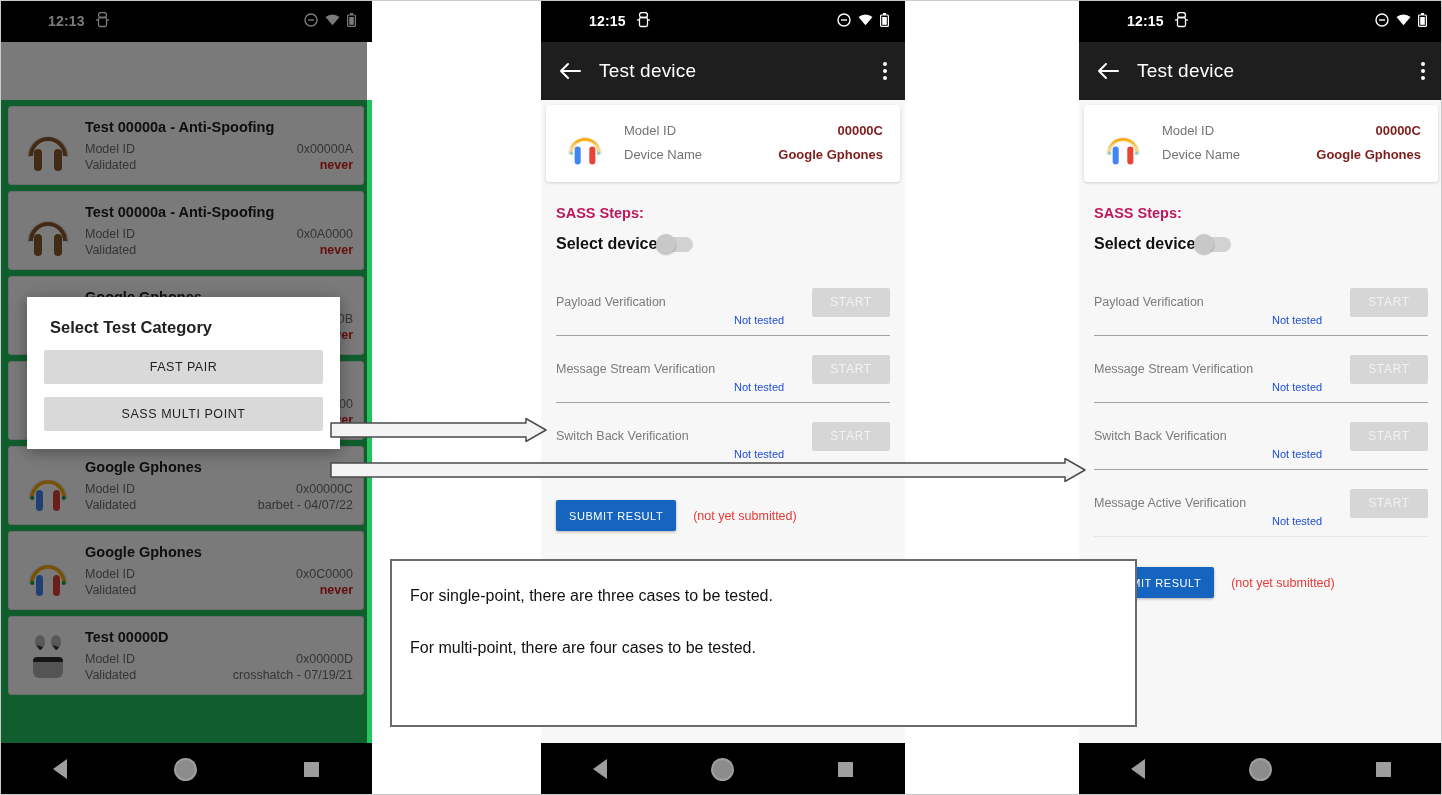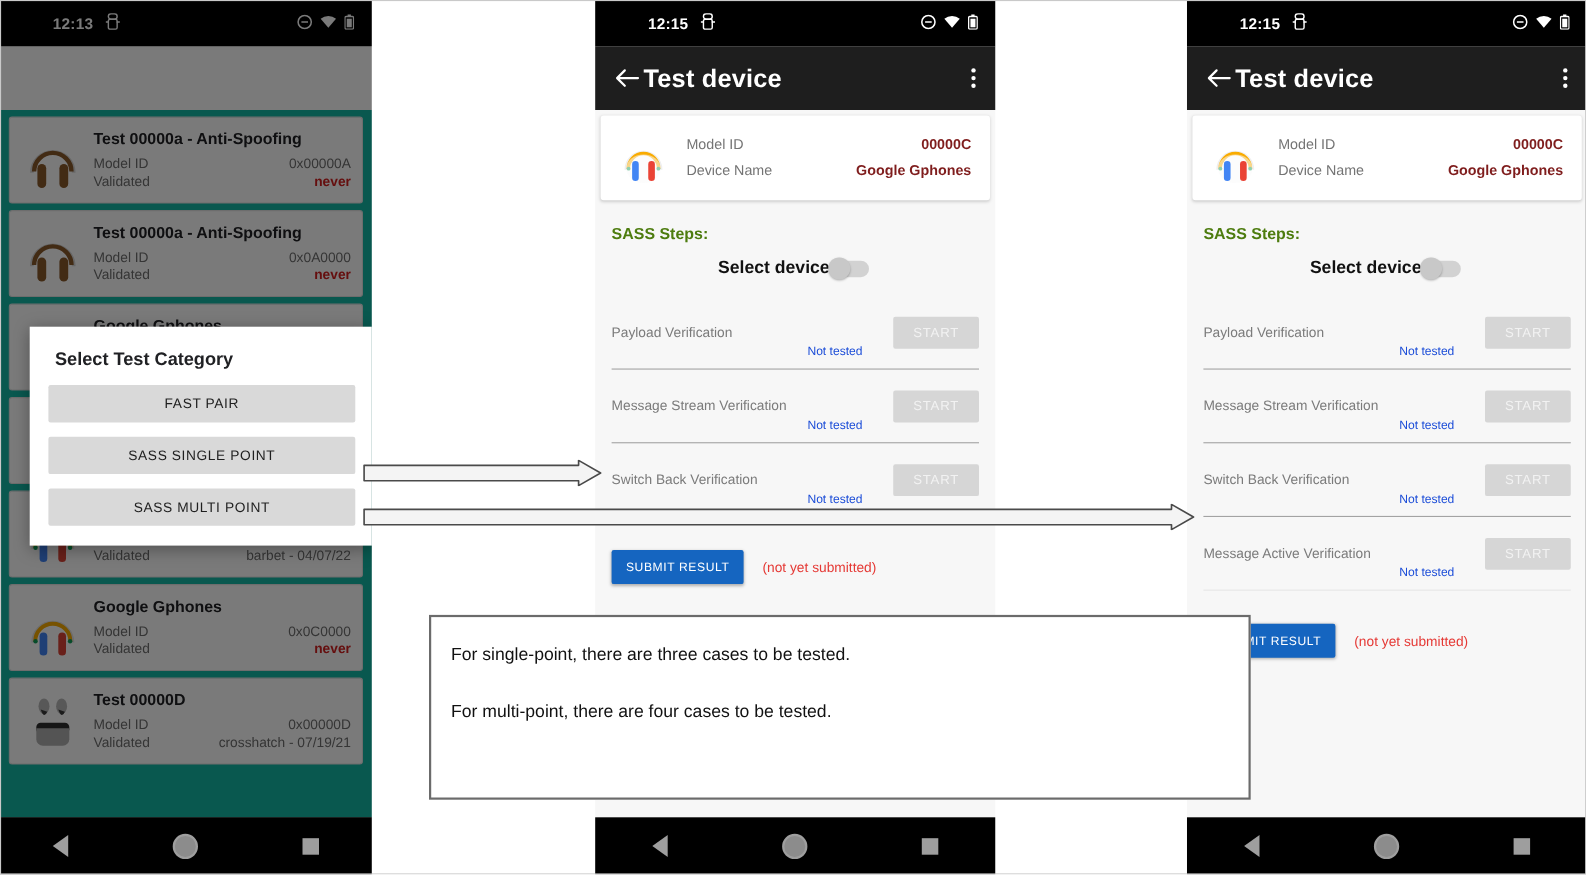--- a/index.html
+++ b/index.html
@@ -5,56 +5,56 @@
   html,body{margin:0;padding:0;}
   body{
     width:1442px;height:795px;
     background:#ffffff;
     font-family:"Liberation Sans", sans-serif;
     position:relative;
     overflow:hidden;
   }
 
   
-  .phone{position:absolute;top:0;width:338px;height:795px;background:#ffffff;overflow:hidden;}
+  .phone{position:absolute;top:0;width:372px;height:795px;background:#ffffff;overflow:hidden;}
   #phone-1{left:0;}
   #phone-2{left:541px;width:364px;}
   #phone-3{left:1079px;width:364px;}
 
   .statusbar{
     height:42px;background:#000000;color:#ffffff;
     display:flex;align-items:center;position:relative;
     font-size:14px;font-weight:bold;
   }
   .sb-time{position:absolute;left:48px;letter-spacing:.2px;}
   .sb-android{position:absolute;left:96px;top:12px;}
   .sb-right{position:absolute;right:16px;display:flex;align-items:center;gap:7px;}
 
   .appbar{
     height:58px;background:#1e1e1e;color:#ffffff;
     display:flex;align-items:center;position:relative;
   }
   .appbar.dim{background:#1c1c1c;}
   .appbar .back{margin-left:14px;width:30px;height:30px;display:flex;align-items:center;justify-content:center;}
-  .appbar .title{font-size:23px;font-weight:bold;letter-spacing:.2px;}
+  .appbar .title{font-size:19px;font-weight:normal;margin-left:14px;letter-spacing:.2px;}
   .appbar .title.noback{margin-left:22px;font-weight:normal;font-size:20px;}
   .appbar .kebab{position:absolute;right:18px;top:50%;transform:translateY(-50%);
      display:flex;flex-direction:column;gap:3px;align-items:center;}
   .kebab i{display:block;width:4px;height:4px;border-radius:50%;background:#fff;}
 
   .navbar{
     position:absolute;bottom:0;left:0;right:0;height:52px;background:#000;
     display:flex;align-items:center;justify-content:space-around;
   }
   .nav-back{width:0;height:0;border-top:10px solid transparent;border-bottom:10px solid transparent;border-right:14px solid #9e9e9e;}
   .nav-home{width:19px;height:19px;border-radius:50%;border:2px solid #9e9e9e;background:#8c8c8c;}
   .nav-recent{width:15px;height:15px;background:#9e9e9e;}
 
   
-  #phone-1 .list-wrap{position:absolute;top:100px;left:0;right:0;bottom:52px;background:#14b8a6;overflow:hidden;}
+  #phone-1 .list-wrap{position:absolute;top:100px;left:0;right:0;bottom:52px;background:#22c55e;overflow:hidden;}
   .model-card{
     margin:6px 8px;background:#ffffff;border:1px solid #e4e4e4;border-radius:3px;
     height:79px;display:flex;align-items:center;padding:0 10px;box-sizing:border-box;
   }
   .model-card .thumb{width:58px;height:58px;flex:0 0 58px;margin-right:8px;position:relative;}
   .model-card .info{flex:1;min-width:0;}
   .model-name{font-size:14.5px;font-weight:bold;color:#202124;margin-bottom:6px;}
   .model-row{display:flex;justify-content:space-between;font-size:12.5px;color:#6f6f6f;line-height:16px;}
   .model-row .val{color:#6f6f6f;}
   .model-row .val.never{color:#d32020;font-weight:bold;}
@@ -82,22 +82,22 @@
     margin:5px 5px 0 5px;background:#fff;border-radius:3px;
     box-shadow:0 1px 3px rgba(0,0,0,.17);
     padding:13px 17px 14px 14px;display:flex;align-items:center;box-sizing:border-box;
   }
   .device-card .dthumb{width:50px;height:50px;flex:0 0 50px;margin-right:14px;}
   .device-card .drows{flex:1;}
   .drow{display:flex;justify-content:space-between;align-items:center;font-size:13px;line-height:24px;}
   .drow .k{color:#747474;}
   .drow .v{color:#7f1d1d;font-weight:bold;}
 
-  .sass-title{font-size:14.5px;font-weight:bold;color:#4d7c0f;margin:23px 0 0 15px;}
-  .select-device-row{display:flex;align-items:center;justify-content:center;margin:14px 18px 0 15px;}
+  .sass-title{font-size:14.5px;font-weight:bold;color:#be185d;margin:23px 0 0 15px;}
+  .select-device-row{display:flex;align-items:center;justify-content:flex-start;margin:14px 18px 0 15px;}
   .select-device-row .lbl{font-size:16px;font-weight:bold;color:#111;}
   .toggle{width:36px;height:15px;border-radius:8px;background:#d2d2d2;position:relative;}
   .toggle .knob{position:absolute;left:-1px;top:-3px;width:20px;height:20px;border-radius:50%;background:#c8c8c8;box-shadow:0 1px 2px rgba(0,0,0,.28);}
 
   .steps{margin:16px 15px 0 15px;}
   .step-row{display:flex;align-items:center;border-bottom:1px solid #a3a3a3;padding:9px 0;}
   .step-row:last-child{border-bottom:1px solid #e6e6e6;}
   .step-name{flex:1;font-size:12.5px;color:#7b7b7b;line-height:15px;padding-right:6px;}
   .step-status{width:78px;font-size:11px;color:#1d4ed8;flex:0 0 78px;margin-top:36px;}
   .start-btn{
@@ -329,21 +329,20 @@
       </div>
     </div>
 
   </div>
 
   <div id="scrim"></div>
 
   <div id="category-dialog">
     <div class="dlg-title">Select Test Category</div>
     <button class="dlg-btn">FAST PAIR</button>
-    <button class="dlg-btn">SASS SINGLE POINT</button>
     <button class="dlg-btn">SASS MULTI POINT</button>
   </div>
 
   <div class="navbar">
     <div class="nav-back"></div>
     <div class="nav-home"></div>
     <div class="nav-recent"></div>
   </div>
 </div>
 

